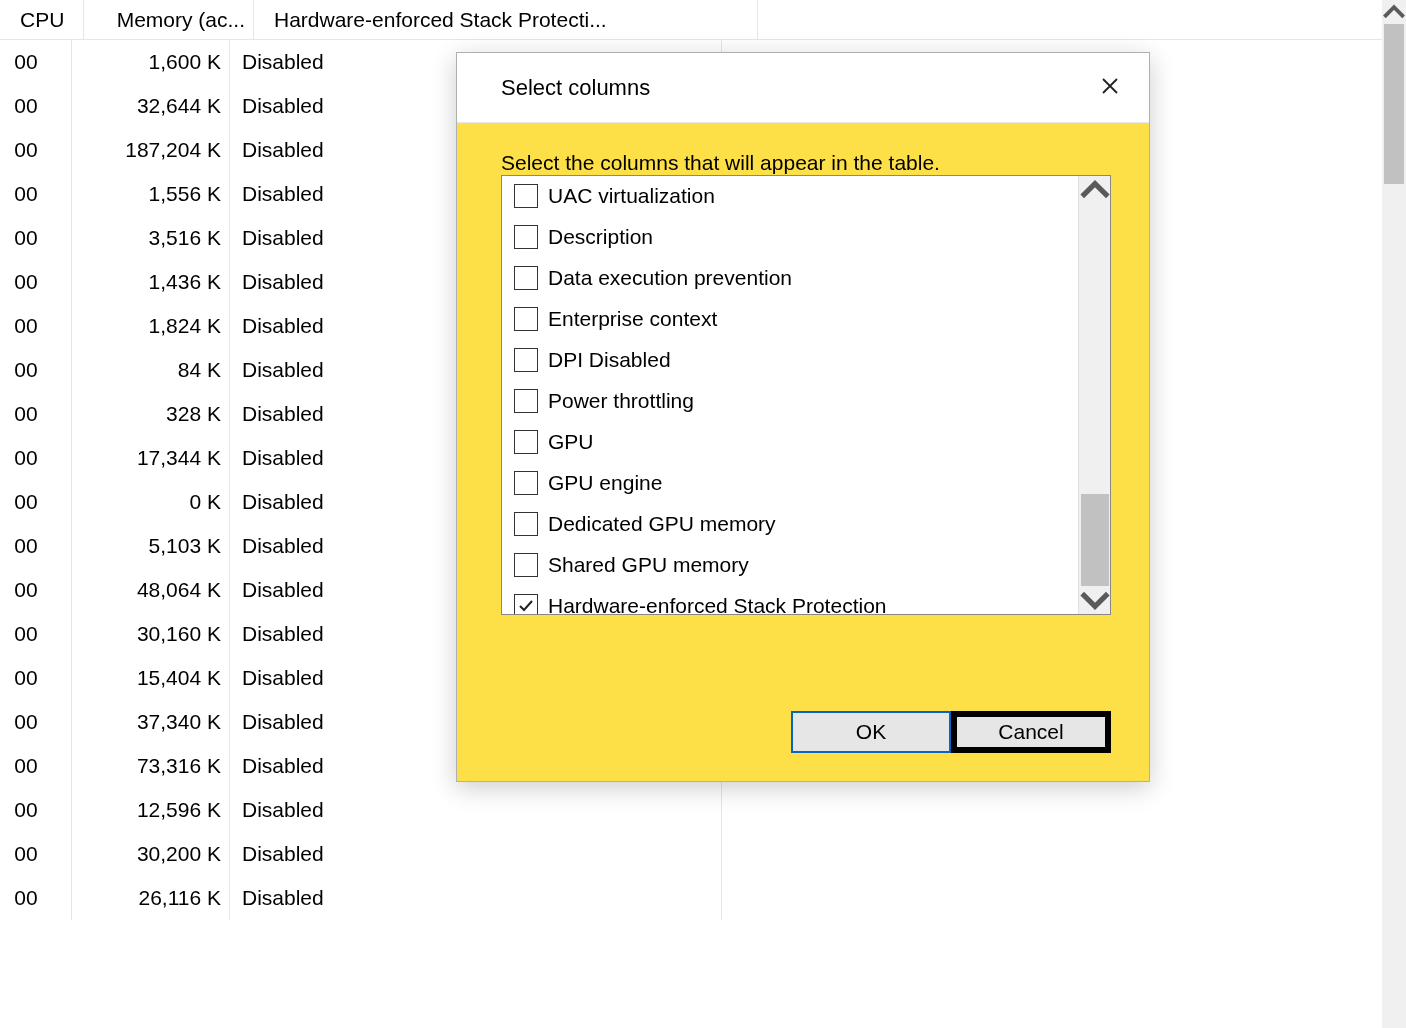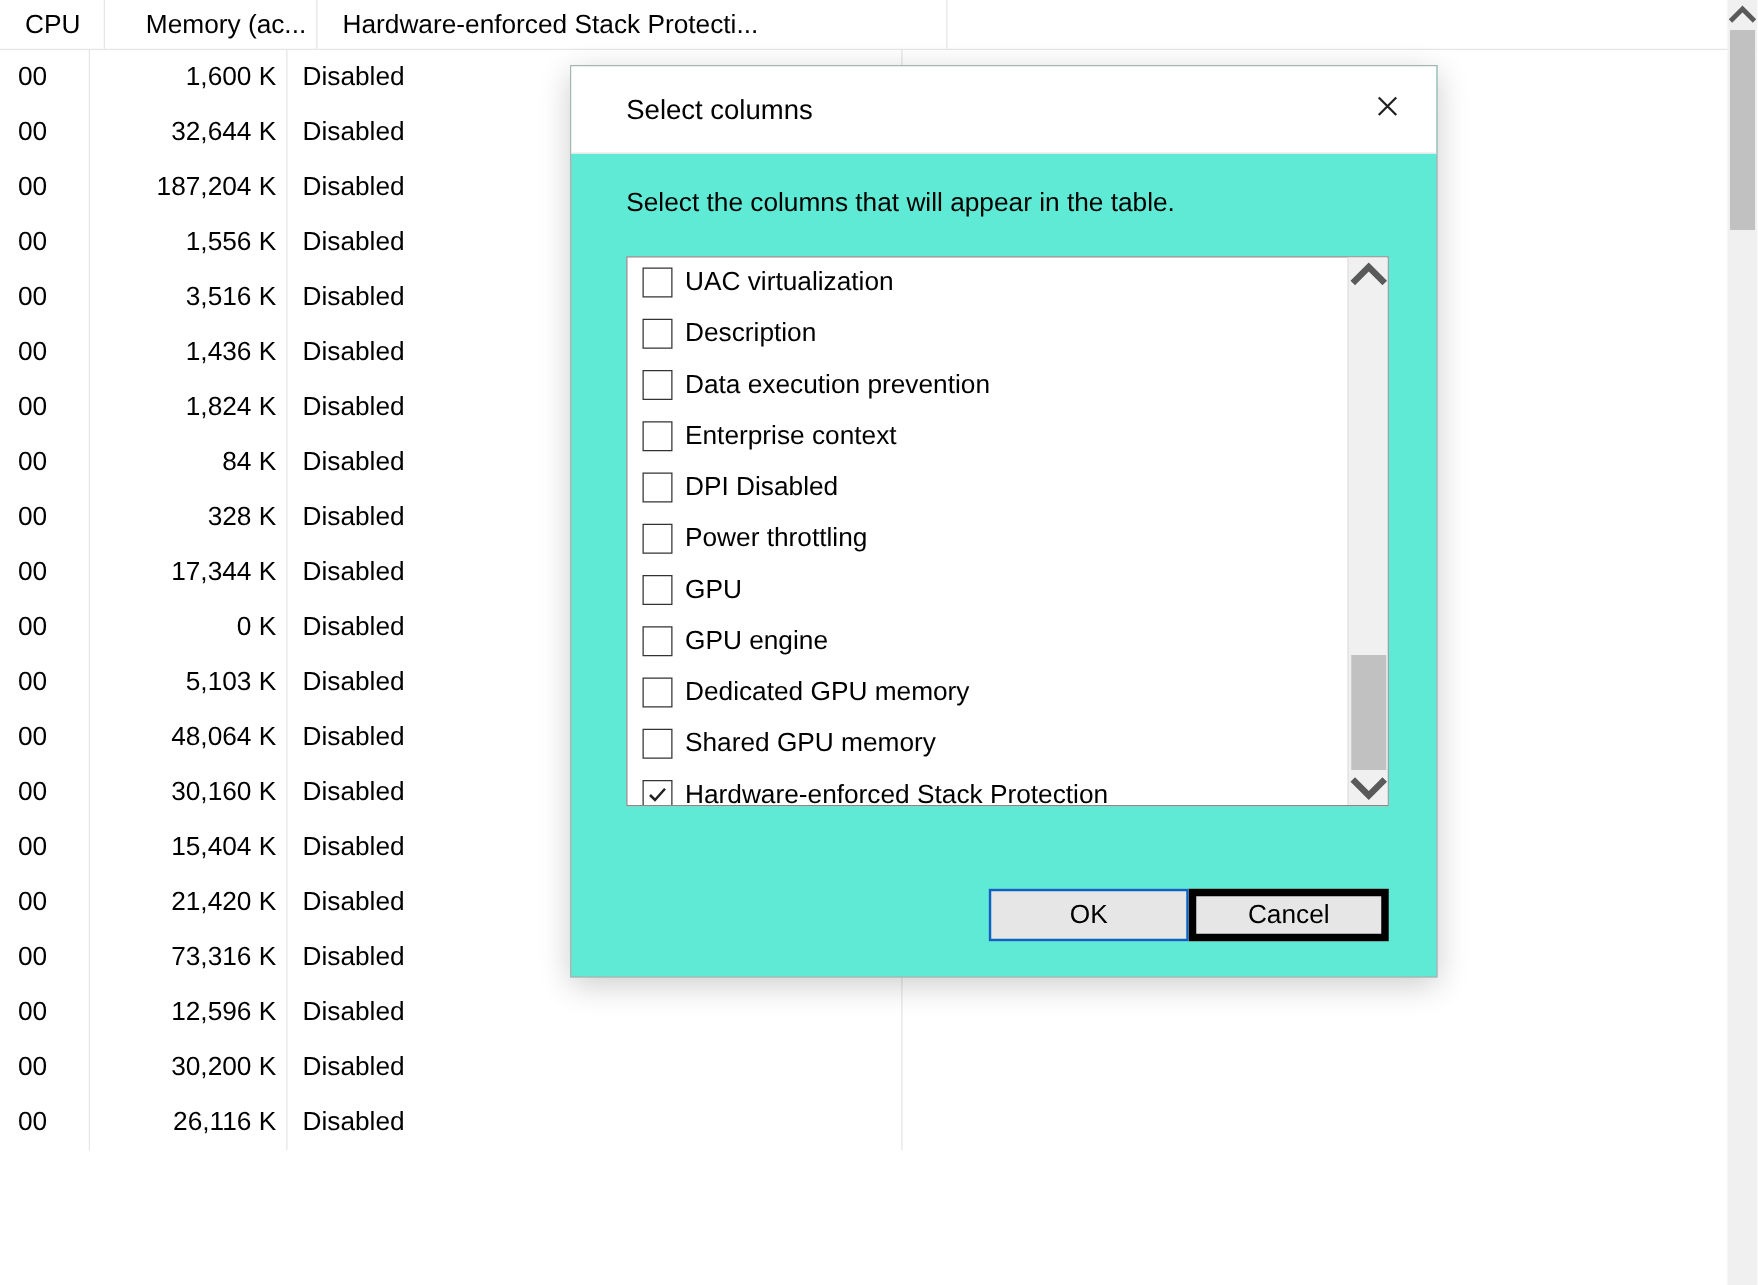--- a/index.html
+++ b/index.html
@@ -74,21 +74,21 @@
     left: 2px; top: 24px;
     width: 20px; height: 160px;
     background: #c1c1c1;
   }
 
   
   .dialog {
     position: absolute;
     left: 456px; top: 52px;
     width: 694px; height: 730px;
-    background: #5eead4;
+    background: #fde047;
     border: 1px solid #b0b0b0;
     box-shadow: 0 6px 24px rgba(0,0,0,0.2);
     display: flex;
     flex-direction: column;
   }
   .dlg-titlebar {
     height: 70px;
     background: #fff;
     display: flex;
     align-items: center;
@@ -105,21 +105,20 @@
   .dlg-close svg { width: 18px; height: 18px; }
 
   .dlg-body {
     flex: 1;
     padding: 28px 38px 0 44px;
     display: flex;
     flex-direction: column;
   }
   .dlg-instructions {
     font-size: 21px;
-    margin-bottom: 30px;
   }
   .column-list {
     border: 1px solid #888;
     background: #fff;
     height: 440px;
     position: relative;
     display: flex;
   }
   .column-list-inner {
     flex: 1;
@@ -270,21 +269,21 @@
             <div class="col col-mem">30,160 K</div>
             <div class="col col-hesp">Disabled</div>
           </div>
           <div class="tbl-row">
             <div class="col col-cpu">00</div>
             <div class="col col-mem">15,404 K</div>
             <div class="col col-hesp">Disabled</div>
           </div>
           <div class="tbl-row">
             <div class="col col-cpu">00</div>
-            <div class="col col-mem">21,420 K</div>
+            <div class="col col-mem">37,340 K</div>
             <div class="col col-hesp">Disabled</div>
           </div>
           <div class="tbl-row">
             <div class="col col-cpu">00</div>
             <div class="col col-mem">73,316 K</div>
             <div class="col col-hesp">Disabled</div>
           </div>
           <div class="tbl-row">
             <div class="col col-cpu">00</div>
             <div class="col col-mem">12,596 K</div>

